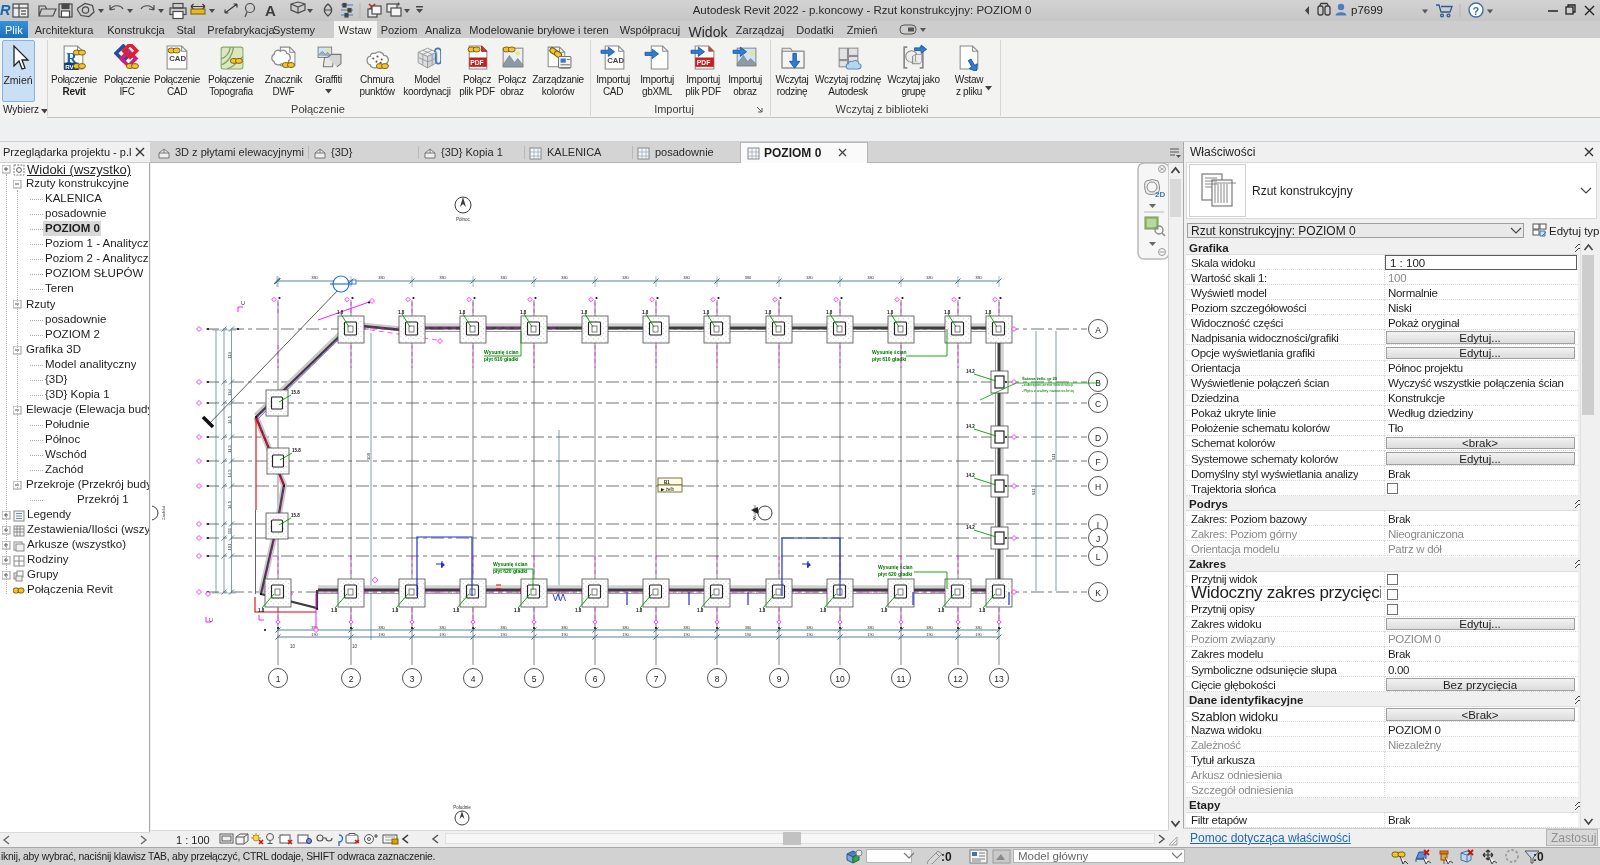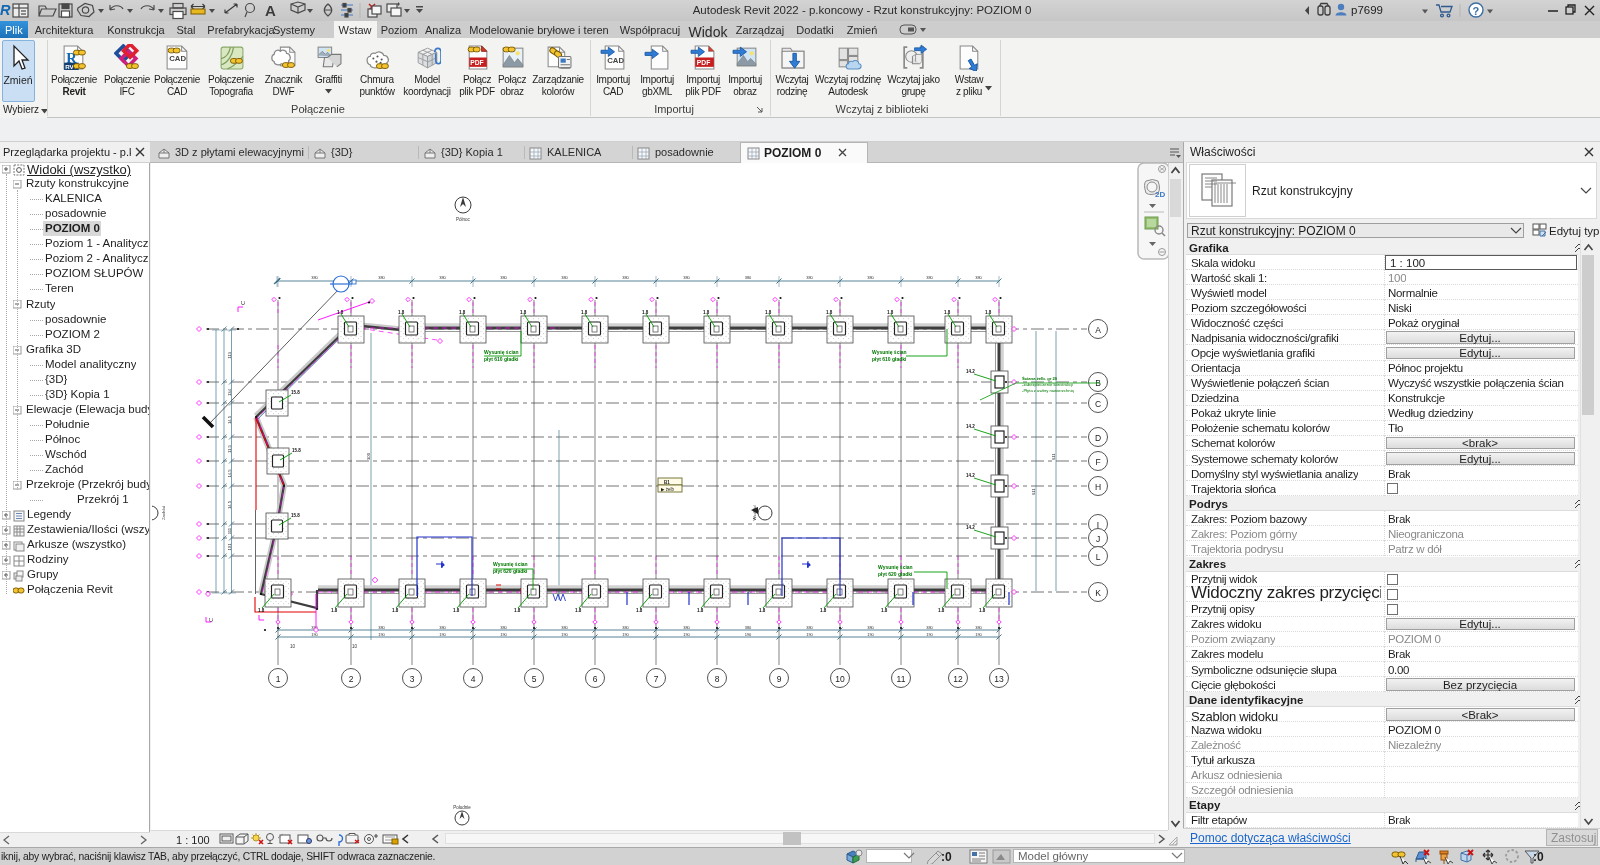--- a/index.html
+++ b/index.html
@@ -1373,21 +1373,21 @@
 <div class="abs" style="left:1186px;top:511.3px;width:392px;height:15.1px;border-bottom:1px dotted #d9d9d9;"></div>
 <div class="abs" style="left:1384px;top:511.3px;width:1px;height:15.1px;border-left:1px dotted #d9d9d9;"></div>
 <div class="tx" style="left:1191px;top:512.8px;font-size:11.5px;color:#1e1e1e;max-width:190px;overflow:hidden;letter-spacing:-0.3px;">Zakres: Poziom bazowy</div>
 <div class="tx" style="left:1388px;top:512.8px;font-size:11.5px;color:#1e1e1e;max-width:186px;overflow:hidden;letter-spacing:-0.3px;">Brak</div>
 <div class="abs" style="left:1186px;top:526.3px;width:392px;height:15.1px;border-bottom:1px dotted #d9d9d9;"></div>
 <div class="abs" style="left:1384px;top:526.3px;width:1px;height:15.1px;border-left:1px dotted #d9d9d9;"></div>
 <div class="tx" style="left:1191px;top:527.8px;font-size:11.5px;color:#8a8a8a;max-width:190px;overflow:hidden;letter-spacing:-0.3px;">Zakres: Poziom górny</div>
 <div class="tx" style="left:1388px;top:527.8px;font-size:11.5px;color:#8a8a8a;max-width:186px;overflow:hidden;letter-spacing:-0.3px;">Nieograniczona</div>
 <div class="abs" style="left:1186px;top:541.4px;width:392px;height:15.1px;border-bottom:1px dotted #d9d9d9;"></div>
 <div class="abs" style="left:1384px;top:541.4px;width:1px;height:15.1px;border-left:1px dotted #d9d9d9;"></div>
-<div class="tx" style="left:1191px;top:542.9px;font-size:11.5px;color:#8a8a8a;max-width:190px;overflow:hidden;letter-spacing:-0.3px;">Trajektoria podrysu</div>
+<div class="tx" style="left:1191px;top:542.9px;font-size:11.5px;color:#8a8a8a;max-width:190px;overflow:hidden;letter-spacing:-0.3px;">Orientacja modelu</div>
 <div class="tx" style="left:1388px;top:542.9px;font-size:11.5px;color:#8a8a8a;max-width:186px;overflow:hidden;letter-spacing:-0.3px;">Patrz w dół</div>
 <div class="abs" style="left:1186px;top:556.5px;width:392px;height:15.1px;background:#f0f0f0;border-bottom:1px solid #dcdcdc;"></div>
 <div class="tx" style="left:1189px;top:558.0px;font-size:11.5px;font-weight:bold;">Zakres</div>
 <svg class="abs" style="left:1574px;top:559px" width="10" height="10">
     <path d="M1 5 l4 -4 4 4 M1 9 l4 -4 4 4" fill="none" stroke="#444"></path>
   </svg>
 <div class="abs" style="left:1186px;top:571.5px;width:392px;height:15.1px;border-bottom:1px dotted #d9d9d9;"></div>
 <div class="abs" style="left:1384px;top:571.5px;width:1px;height:15.1px;border-left:1px dotted #d9d9d9;"></div>
 <div class="tx" style="left:1191px;top:573.0px;font-size:11.5px;color:#1e1e1e;max-width:190px;overflow:hidden;letter-spacing:-0.3px;">Przytnij widok</div>
 <div class="abs" style="left:1387px;top:573.5px;width:11px;height:11px;background:#fff;border:1px solid #707070;"></div>

